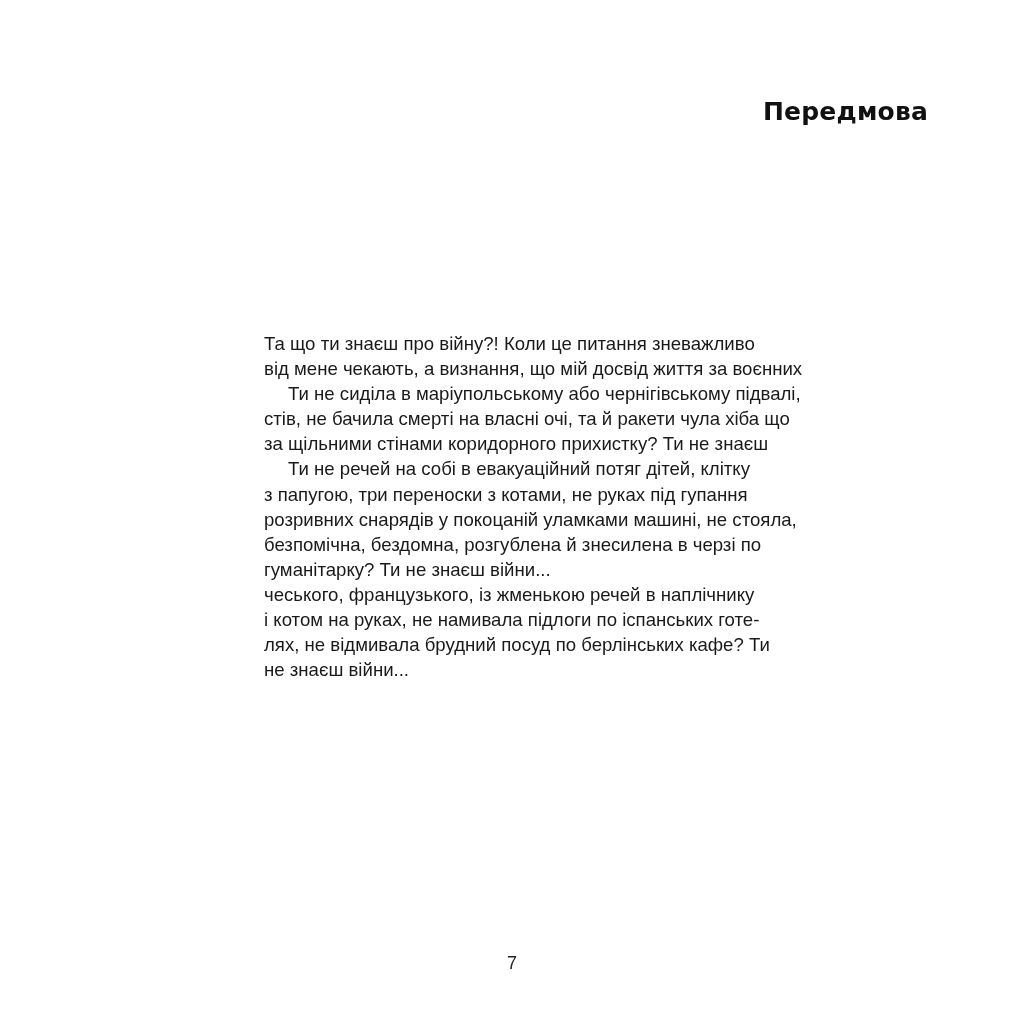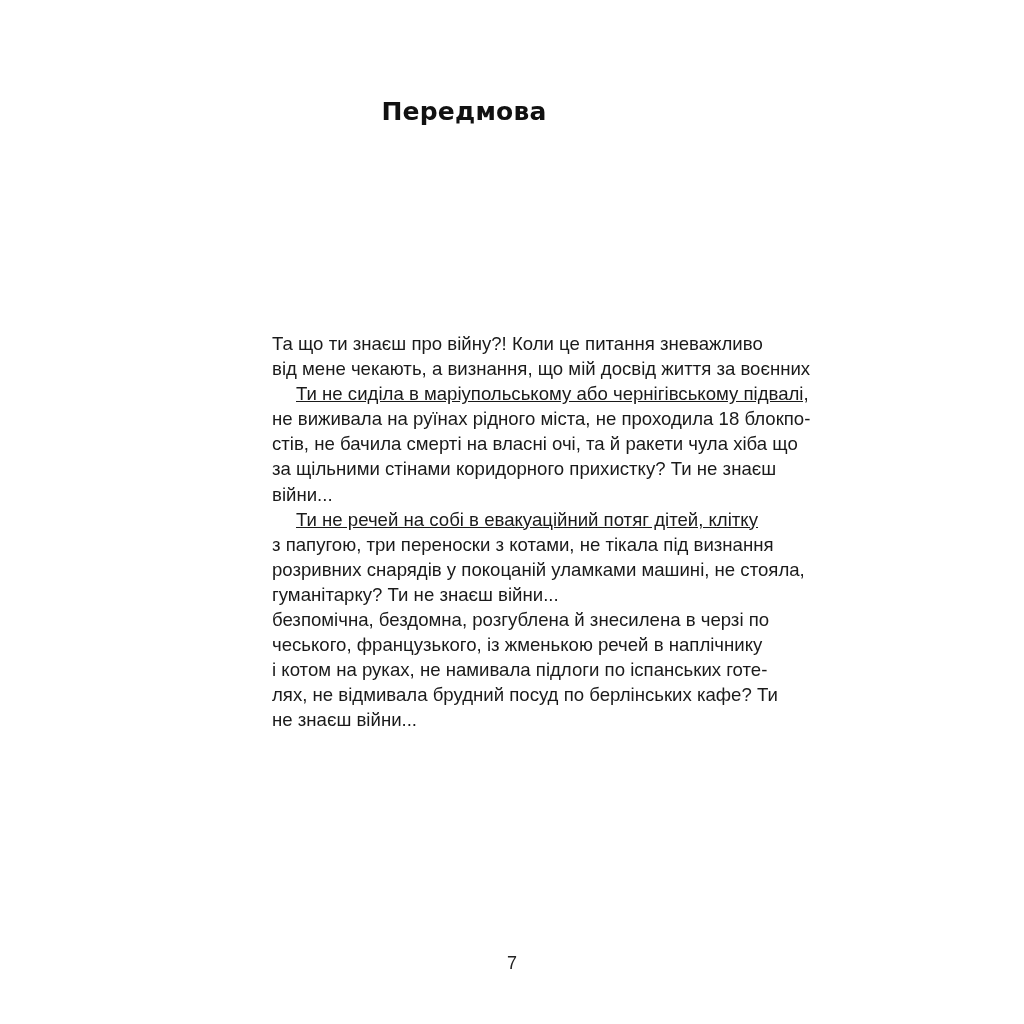--- a/index.html
+++ b/index.html
@@ -1,57 +1,55 @@
 <!DOCTYPE html>
 <html><head>
 <meta charset="utf-8">
 <style>
   html, body { margin:0; padding:0; background:#ffffff; }
   body { width:1024px; height:1024px; position:relative; overflow:hidden; }
   .page-title {
     position:absolute; left:0; width:928px; top:80px;
-    text-align:center; font-family:"DejaVu Sans", sans-serif; font-weight:bold;
+    text-align:right; font-family:"DejaVu Sans", sans-serif; font-weight:bold;
     font-size:25px; color:#111; letter-spacing:0.2px;
   }
   .body-text {
-    position:absolute; left:272px; width:482px; top:331px;
+    position:absolute; left:264px; width:482px; top:331px;
     font-family:"Liberation Sans", sans-serif; font-size:18.6px; line-height:25.1px;
     color:#1a1a1a;
   }
   .line { display:block; white-space:nowrap; text-align:justify; text-align-last:justify; }
   .line.last { text-align-last:left; }
-  .line.indent { padding-left:24px;text-decoration:underline; }
+  .line.indent { padding-left:24px; }
   .page-number {
     position:absolute; left:0; width:1024px; top:953px; text-align:center;
     font-family:"Liberation Sans", sans-serif; font-size:18px; color:#222;
   }
 </style>
 </head>
 <body>
 
 <h1 class="page-title">Передмова</h1>
 
 <div class="body-text">
   <div>
     <span class="line">Та що ти знаєш про війну?! Коли це питання зневажливо</span>
     <span class="line">від мене чекають, а визнання, що мій досвід життя за воєнних</span>
   </div>
   <div>
     <span class="line indent">Ти не сиділа в маріупольському або чернігівському підвалі,</span>
-    <span class="line">не виживала на руїнах рідного міста, не проходила 18 блокпо-</span>
     <span class="line">стів, не бачила смерті на власні очі, та й ракети чула хіба що</span>
     <span class="line">за щільними стінами коридорного прихистку? Ти не знаєш</span>
-    <span class="line last">війни...</span>
   </div>
   <div>
     <span class="line indent">Ти не речей на собі в евакуаційний потяг дітей, клітку</span>
-    <span class="line">з папугою, три переноски з котами, не тікала під визнання</span>
+    <span class="line">з папугою, три переноски з котами, не руках під гупання</span>
     <span class="line">розривних снарядів у покоцаній уламками машині, не стояла,</span>
+    <span class="line">безпомічна, бездомна, розгублена й знесилена в черзі по</span>
     <span class="line last">гуманітарку? Ти не знаєш війни...</span>
-    <span class="line">безпомічна, бездомна, розгублена й знесилена в черзі по</span>
   </div>
   <div>
     <span class="line">чеського, французького, із жменькою речей в наплічнику</span>
     <span class="line">і котом на руках, не намивала підлоги по іспанських готе-</span>
     <span class="line">лях, не відмивала брудний посуд по берлінських кафе? Ти</span>
     <span class="line last">не знаєш війни...</span>
   </div>
 </div>
 
 <div class="page-number">7</div>

